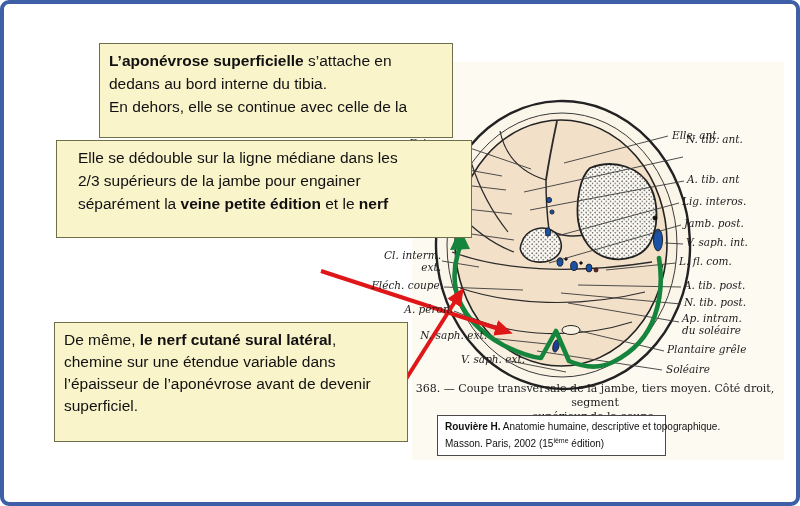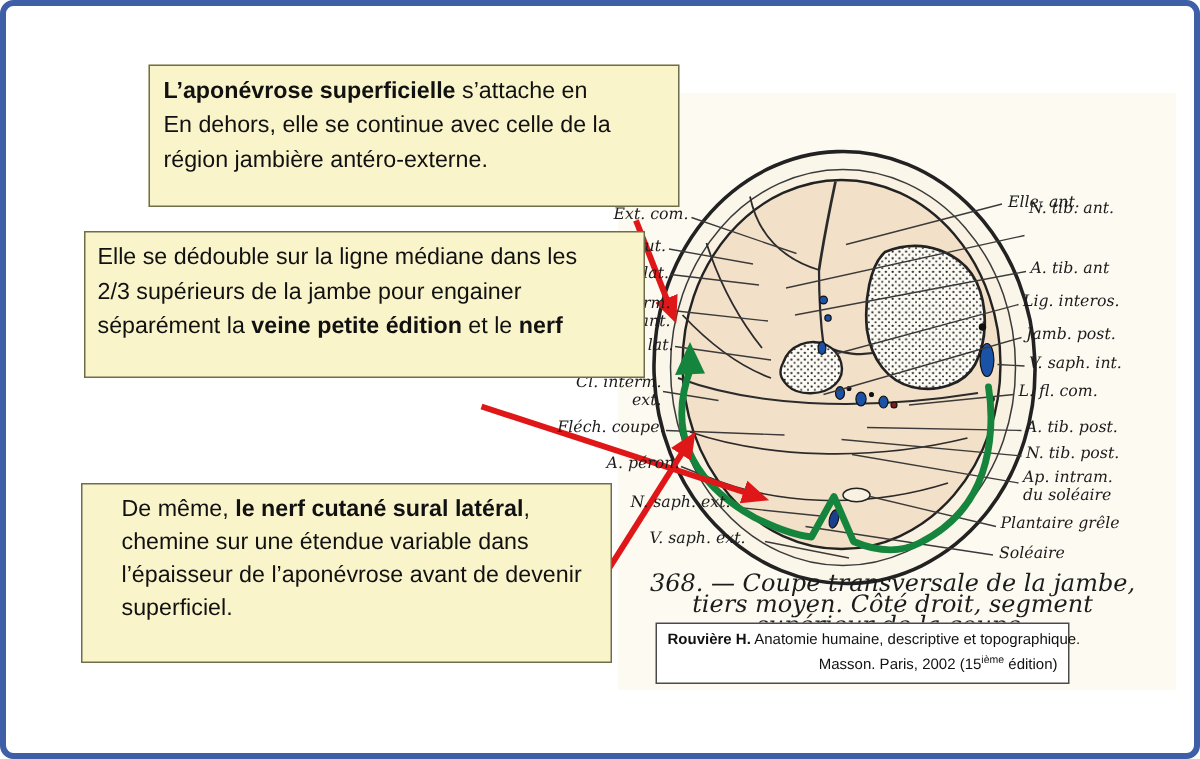--- a/index.html
+++ b/index.html
@@ -6,32 +6,32 @@
   .slide{position:relative;width:800px;height:506px;background:#ffffff;overflow:hidden;
          font-family:"Liberation Sans",sans-serif;}
   .frame{position:absolute;inset:0;border:4px solid #3e5fa7;border-radius:9px;z-index:50;pointer-events:none;}
   .figsvg{position:absolute;left:0;top:0;width:800px;height:506px;z-index:1;}
   
   .note{position:absolute;background:#faf4cb;border:1.5px solid #6e6e4a;z-index:10;
         color:#111;font-size:15.5px;box-sizing:border-box;}
   .note .bl{white-space:nowrap;}
   .b{font-weight:bold;}
   #note1{left:79px;top:43px;width:354px;height:95px;padding:5px 9px;line-height:23px;margin-left:20px;}
-  #note2{left:56px;top:154px;width:374px;height:98px;padding:5px 8px;line-height:23px;}
-  #note3{left:54px;top:322px;width:354px;height:120px;padding:6px 26px;line-height:22px;}
+  #note2{left:56px;top:140px;width:416px;height:98px;padding:5px 21px;line-height:23px;}
+  #note3{left:54px;top:322px;width:354px;height:120px;padding:6px 9px;line-height:22px;}
   
   .lbl{position:absolute;z-index:2;font-family:"DejaVu Serif",serif;font-style:italic;
        font-size:10.5px;line-height:11.5px;color:#1c1c1c;white-space:pre-line;}
   .ll{text-align:right;}
   .rl{text-align:left;}
   .caption{position:absolute;left:413px;top:382px;width:364px;z-index:2;text-align:center;
-           font-family:"DejaVu Serif",serif;font-style:italic;font-size:16px;line-height:14px;color:#1c1c1c;}
-  .refbox{position:absolute;left:437px;top:415px;width:276px;z-index:12;background:#fff;
+           font-family:"DejaVu Serif",serif;font-size:11px;line-height:14px;color:#1c1c1c;}
+  .refbox{position:absolute;left:437px;top:415px;width:229px;z-index:12;background:#fff;
           border:1.5px solid #4a4a4a;padding:4px 7px;box-sizing:border-box;
-          font-size:10px;line-height:14px;color:#111;white-space:nowrap;text-align:right;}
+          font-size:10px;line-height:14px;color:#111;white-space:nowrap;}
   .refbox sup{font-size:7px;}
 </style>
 </head>
 <body>
 
 <div class="slide">
 
   <svg class="figsvg" viewBox="0 0 800 506">
     <defs>
       <pattern id="dots" width="4.5" height="4.5" patternUnits="userSpaceOnUse">
@@ -127,21 +127,21 @@
   <div class="lbl ll" style="right:356px;top:159px">musc.-cut.</div>
   <div class="lbl ll" style="right:354px;top:177px">Pér. lat.</div>
   <div class="lbl ll" style="right:353px;top:197px">interm.
 ant.</div>
   <div class="lbl ll" style="right:351px;top:225px">pér. lat.</div>
   <div class="lbl ll" style="right:359px;top:250px">Cl. interm.
 ext.</div>
   <div class="lbl ll" style="right:357px;top:280px">Fléch. coupe.</div>
   <div class="lbl ll" style="right:347px;top:304px">A. péron.</div>
   <div class="lbl ll" style="right:313px;top:330px">N. saph. ext.</div>
-  <div class="lbl ll" style="right:303px;top:354px">V. saph. ext.</div>
+  <div class="lbl ll" style="right:275px;top:354px">V. saph. ext.</div>
 
   <div class="lbl rl" style="left:672px;top:130px">Elle. ant.</div>
   <div class="lbl rl" style="left:686px;top:134px">N. tib. ant.</div>
   <div class="lbl rl" style="left:687px;top:174px">A. tib. ant</div>
   <div class="lbl rl" style="left:682px;top:196px">Lig. interos.</div>
   <div class="lbl rl" style="left:684px;top:218px">Jamb. post.</div>
   <div class="lbl rl" style="left:686px;top:237px">V. saph. int.</div>
   <div class="lbl rl" style="left:679px;top:256px">L. fl. com.</div>
   <div class="lbl rl" style="left:684px;top:280px">A. tib. post.</div>
   <div class="lbl rl" style="left:684px;top:297px">N. tib. post.</div>
@@ -150,22 +150,22 @@
   <div class="lbl rl" style="left:667px;top:344px">Plantaire grêle</div>
   <div class="lbl rl" style="left:666px;top:364px">Soléaire</div>
 
   <div class="caption">
     <div>368. — Coupe transversale de la jambe, tiers moyen. Côté droit, segment</div>
     <div>supérieur de la coupe.</div>
   </div>
 
   <div class="note" id="note1">
     <div class="bl"><span class="b">L’aponévrose superficielle</span><span> s’attache en</span></div>
+    <div class="bl"><span>dedans au bord interne du tibia.</span></div>
     <div class="bl"><span>En dehors, elle se continue avec celle de la</span></div>
-    <div class="bl"><span>région jambière antéro-externe.</span></div>
   </div>
 
   <div class="note" id="note2">
     <div class="bl"><span>Elle se dédouble sur la ligne médiane dans les</span></div>
     <div class="bl"><span>2/3 supérieurs de la jambe pour engainer</span></div>
     <div class="bl"><span>séparément la </span><span class="b">veine petite édition</span><span> et le </span><span class="b">nerf</span></div>
   </div>
 
   <div class="note" id="note3">
     <div class="bl"><span>De même, </span><span class="b">le nerf cutané sural latéral</span><span>,</span></div>

